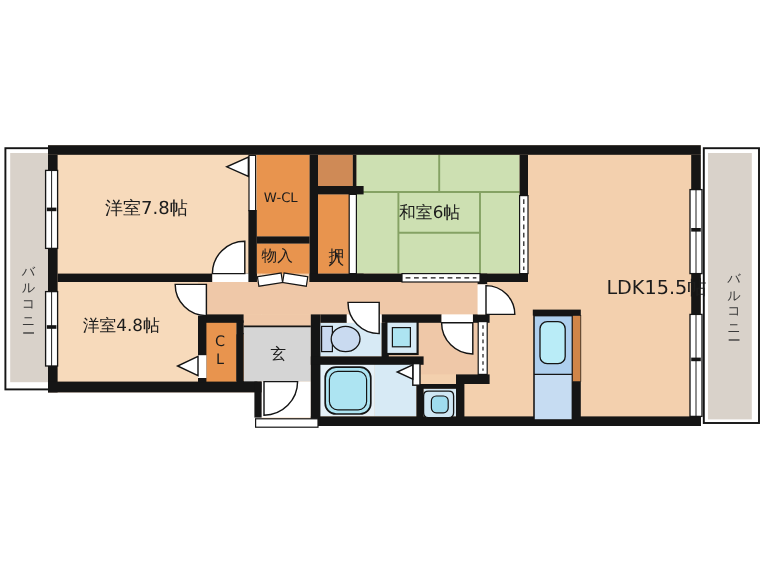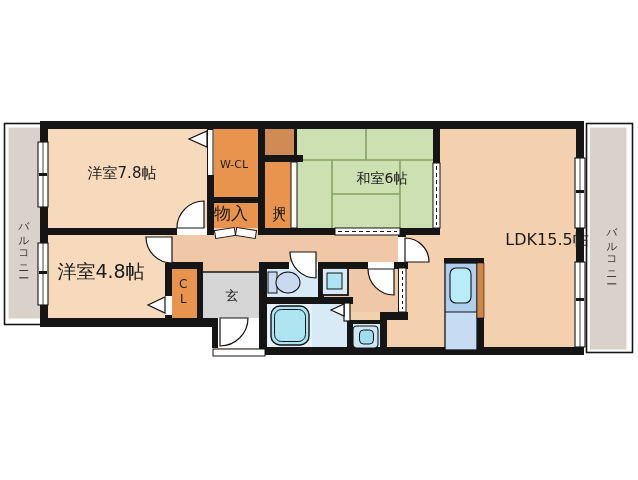--- a/index.html
+++ b/index.html
@@ -194,23 +194,23 @@
         <line x1="445" y1="312" x2="477" y2="312" stroke="#151515" stroke-width="1"></line>
         <rect x="450" y="268" width="21" height="35" rx="6" fill="#b9ecf7" stroke="#151515" stroke-width="1.1"></rect>
         <rect x="477" y="263" width="7" height="55" fill="#d08548" stroke="#151515" stroke-width="0.6"></rect>
       </g>
       <line x1="203" y1="272" x2="259" y2="272" stroke="#151515" stroke-width="1.4"></line>
       <rect x="213" y="349" width="52" height="7" fill="#ffffff" stroke="#151515" stroke-width="1"></rect>
     </g>
   </svg>
 
   <div class="lbl" style="left:122px;top:174px;font-size:15px;">洋室7.8帖</div>
-  <div class="lbl" style="left:101px;top:272px;font-size:19px;text-align:right;">洋室4.8帖</div>
-  <div class="lbl" style="left:382px;top:178px;font-size:14px;">和室6帖</div>
+  <div class="lbl" style="left:101px;top:272px;font-size:14px;text-align:right;">洋室4.8帖</div>
+  <div class="lbl" style="left:358px;top:178px;font-size:14px;">和室6帖</div>
   <div class="lbl" style="left:503px;top:240px;font-size:16px;margin-left:44px;">LDK15.5帖</div>
   <div class="lbl" style="left:234px;top:165px;font-size:11px;">W-CL</div>
-  <div class="lbl" style="left:231px;top:214px;font-size:17px;">物入</div>
+  <div class="lbl" style="left:231px;top:214px;font-size:13px;">物入</div>
   <div class="lbl vert" style="left:279px;top:198px;font-size:13px;">押入</div>
   <div class="lbl vert" style="left:183px;top:292px;font-size:12px;letter-spacing:1px;">CL</div>
   <div class="lbl" style="left:232px;top:296px;font-size:13px;">玄</div>
   <div class="lbl vert" style="left:23px;top:244px;font-size:11px;color:#3a3a3a;">バルコニー</div>
   <div class="lbl vert" style="left:611px;top:250px;font-size:11px;color:#3a3a3a;">バルコニー</div>
 </div>
 
 </body></html>

